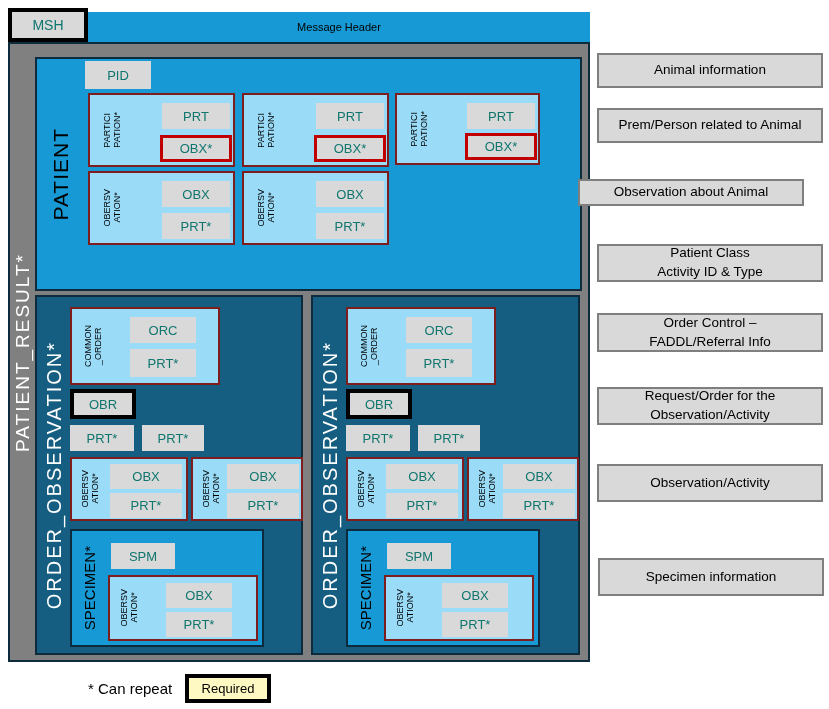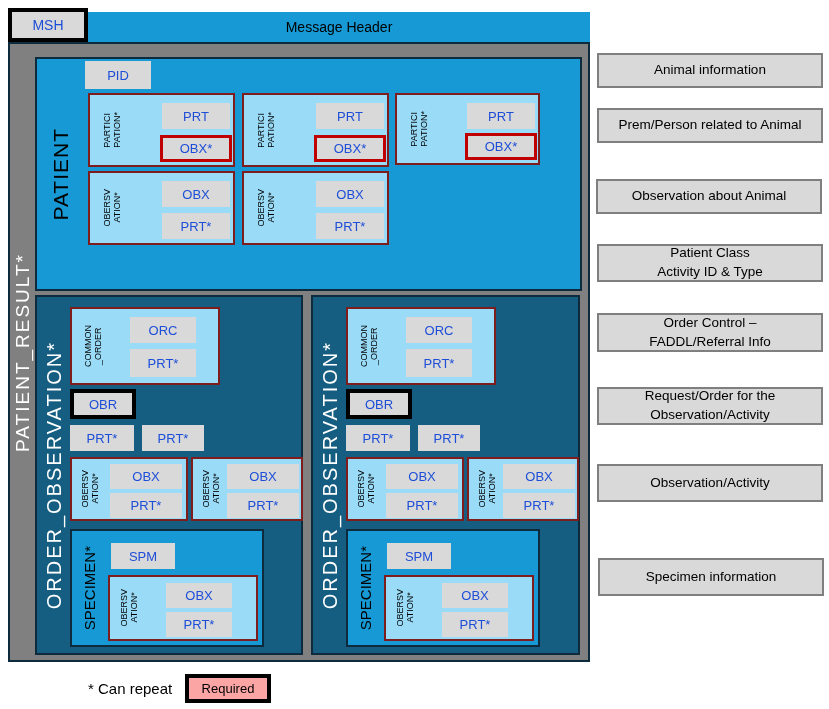--- a/index.html
+++ b/index.html
@@ -1,33 +1,33 @@
 <!DOCTYPE html>
 <html><head>
 <meta charset="utf-8">
 <style>
   * { margin:0; padding:0; box-sizing:border-box; }
   html,body { background:#ffffff; }
   body { font-family:"Liberation Sans", sans-serif; color:#000; }
   #page { position:relative; width:829px; height:709px; background:#ffffff; overflow:hidden; }
   .abs { position:absolute; }
   .flexc { display:flex; align-items:center; justify-content:center; }
-  .gseg { background:#D9D9D9; color:#1d4ed8; font-size:13px; display:flex; align-items:center; justify-content:center; }
+  .gseg { background:#D9D9D9; color:#0f766e; font-size:13px; display:flex; align-items:center; justify-content:center; }
   .reqborder { border:4px solid #000000; }
   .redborder { border:3px solid #C00000; }
   .lightbox { background:#9ADCF8; border:2px solid #7f1d1d; }
   .bluebox  { background:#1699D4; border:2px solid #0E2A3D; }
   .darkbox  { background:#155E81; border:2px solid #0E2A3D; }
   .vt { writing-mode:vertical-rl; transform:rotate(180deg); white-space:pre-line; text-align:center; line-height:1.15; }
   .vwrap { display:flex; align-items:center; justify-content:center; }
   .grouplabel { font-size:9px; color:#000; }
   .bigv { font-size:20px; letter-spacing:2px; color:#ffffff; }
   .ann { background:#D9D9D9; border:2px solid #7F7F7F; display:flex; align-items:center; justify-content:center;
          text-align:center; font-size:13.5px; white-space:pre-line; line-height:1.4; }
-  .toptext { font-size:14px; color:#000; }
+  .toptext { font-size:11px; color:#000; }
 </style>
 </head>
 <body>
 
 <div id="page">
 
   <div class="abs flexc toptext" style="left:88px; top:12px; width:502px; height:30px; background:#1699D4;">
     <span>Message Header</span>
   </div>
   <div class="abs gseg reqborder" style="left:8px; top:8px; width:80px; height:34px; font-size:14px;">
@@ -253,35 +253,35 @@
           <span>PRT*</span>
           </div>
       </div>
     </div>
   </div>
 
   <div class="abs ann" style="left:597px; top:53px;  width:226px; height:35px;">
     <span>Animal information</span></div>
   <div class="abs ann" style="left:597px; top:108px; width:226px; height:35px;">
     <span>Prem/Person related to Animal</span></div>
-  <div class="abs ann" style="left:596px; top:179px; width:226px; height:35px;">
+  <div class="abs ann" style="left:578px; top:179px; width:226px; height:27px;">
     <span>Observation about Animal</span></div>
   <div class="abs ann" style="left:597px; top:244px; width:226px; height:38px;">
     <span>Patient Class
 Activity ID &amp; Type</span></div>
   <div class="abs ann" style="left:597px; top:313px; width:226px; height:39px;">
     <span>Order Control –
 FADDL/Referral Info</span></div>
   <div class="abs ann" style="left:597px; top:387px; width:226px; height:38px;">
     <span>Request/Order for the
 Observation/Activity</span></div>
   <div class="abs ann" style="left:597px; top:464px; width:226px; height:38px;">
     <span>Observation/Activity</span></div>
   <div class="abs ann" style="left:598px; top:558px; width:226px; height:38px;">
     <span>Specimen information</span></div>
 
   <div class="abs" style="left:88px; top:680px; font-size:15px; color:#000;">
     <span>* Can repeat</span></div>
-  <div class="abs flexc" style="left:185px; top:674px; width:86px; height:29px; background:#fca5a5; border:4px solid #000; font-size:13px;">
+  <div class="abs flexc" style="left:185px; top:674px; width:86px; height:29px; background:#fef9c3; border:4px solid #000; font-size:13px;">
     <span>Required</span>
     </div>
 
 </div>
 
 </body></html>

